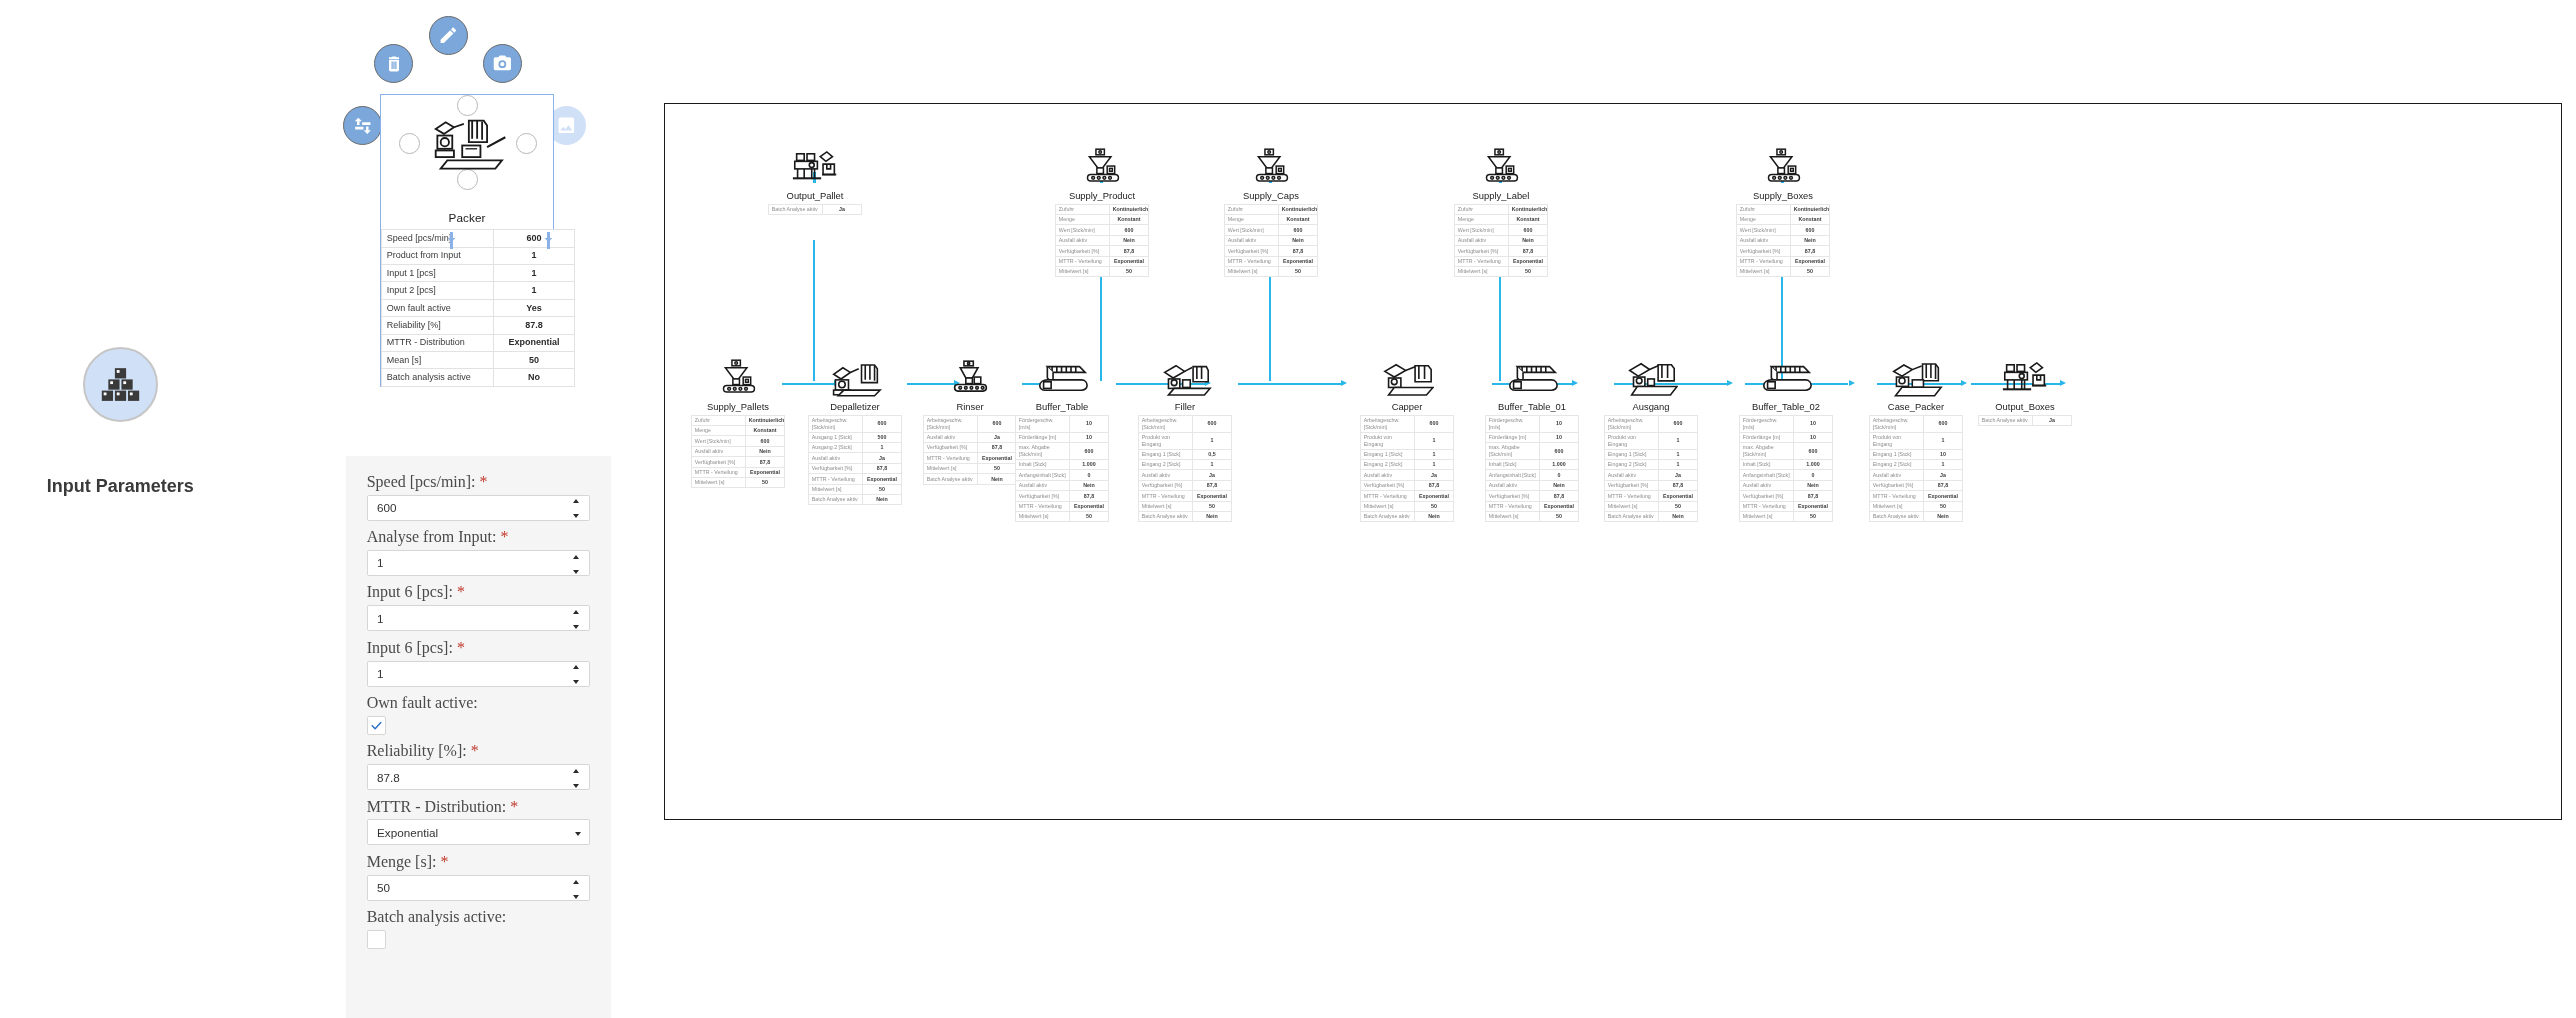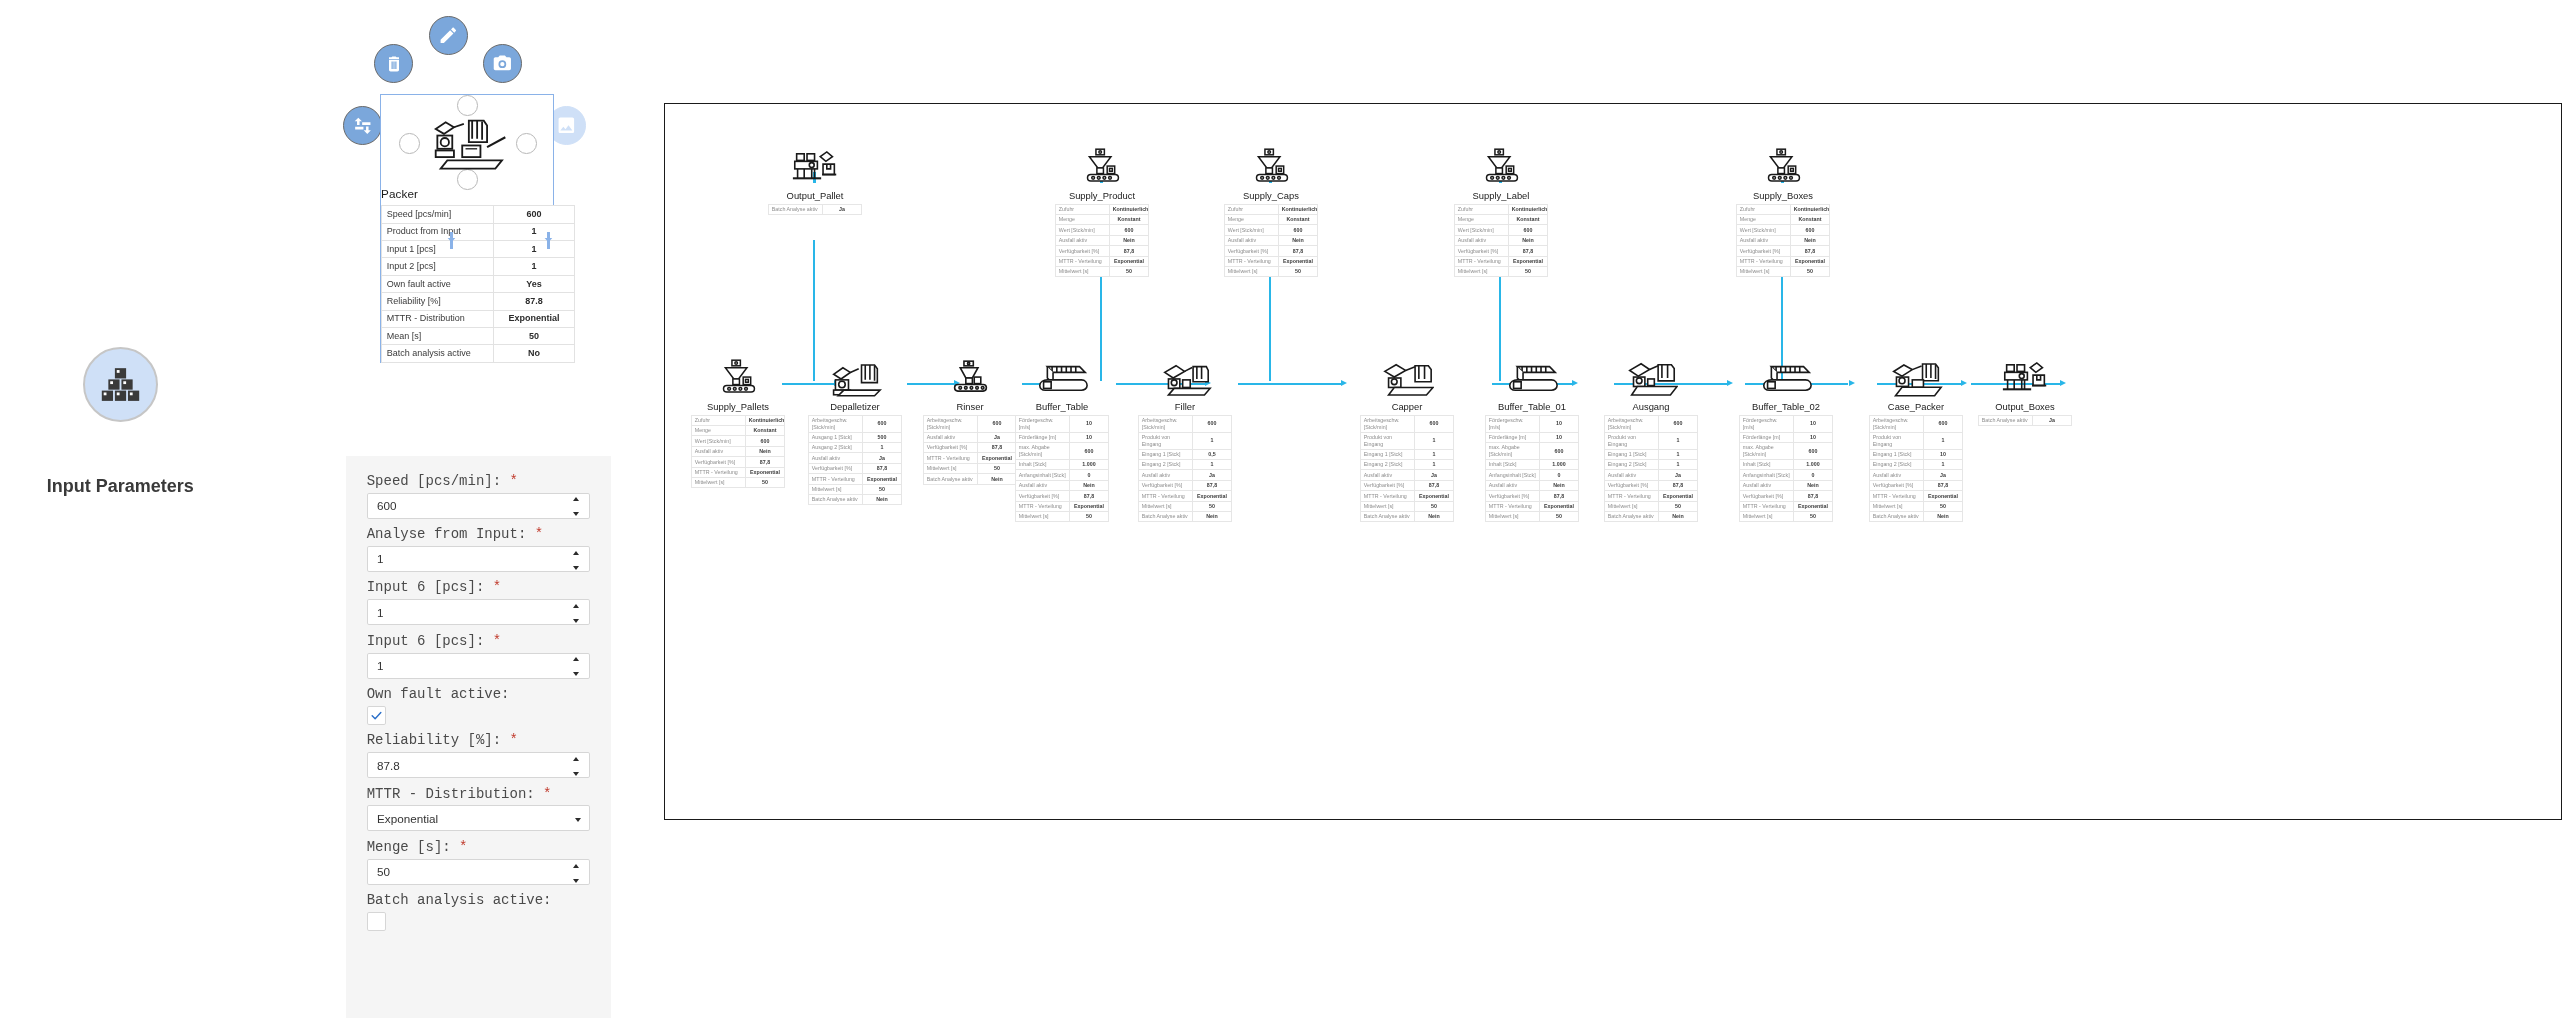--- a/index.html
+++ b/index.html
@@ -35,22 +35,22 @@
     background: #ffffff;
   }
   .h-top   { left: 76px; top: 0px; }
   .h-left  { left: 18px; top: 38px; }
   .h-right { left: 135px; top: 38px; }
   .h-bot   { left: 76px; top: 74px; }
   .machine-art {
     position: absolute; left: 47px; top: 19px; width: 85px; height: 58px;
   }
   .node-caption {
-    text-align: left; font-size: 11.7px; color: #1a1a1a;
-    padding: 5.6px 0 5.6px; letter-spacing: 0.1px;
+    text-align: center; font-size: 11.7px; color: #1a1a1a;
+    padding: 5.6px 0 5.6px; letter-spacing: 0.1px; margin-top: 24px;
   }
   table.param-table {
     border-collapse: collapse; width: 194px; background: #fff;
     table-layout: fixed;
   }
   table.param-table td {
     border: 0.9px solid #e2e2e2;
     font-size: 9px; color: #333;
     padding: 2.8px 4.7px; line-height: 1.2;
   }
@@ -77,22 +77,22 @@
   }
 
   
   #params-panel {
     position: absolute; left: 346px; top: 456px;
     width: 265px; height: 563px;
     background: #f5f5f5;
     padding: 9.4px 20.7px 0 20.7px;
   }
   .fld-label {
-    font-size: 14px; color: #4a4a4a; margin: 7.5px 0 3.8px;
-    font-family: Liberation Mono, monospace;
+    font-size: 16px; color: #4a4a4a; margin: 7.5px 0 3.8px;
+    font-family: Liberation Serif, serif;
   }
   .req { color: #c0392b; }
   .fld-box {
     position: relative;
     height: 26px; background: #ffffff;
     border: 0.9px solid #d6d6d6; border-radius: 1.9px;
     display: flex; align-items: center;
     padding: 0 20.7px 0 9.4px;
     font-size: 11.7px; color: #333;
   }

